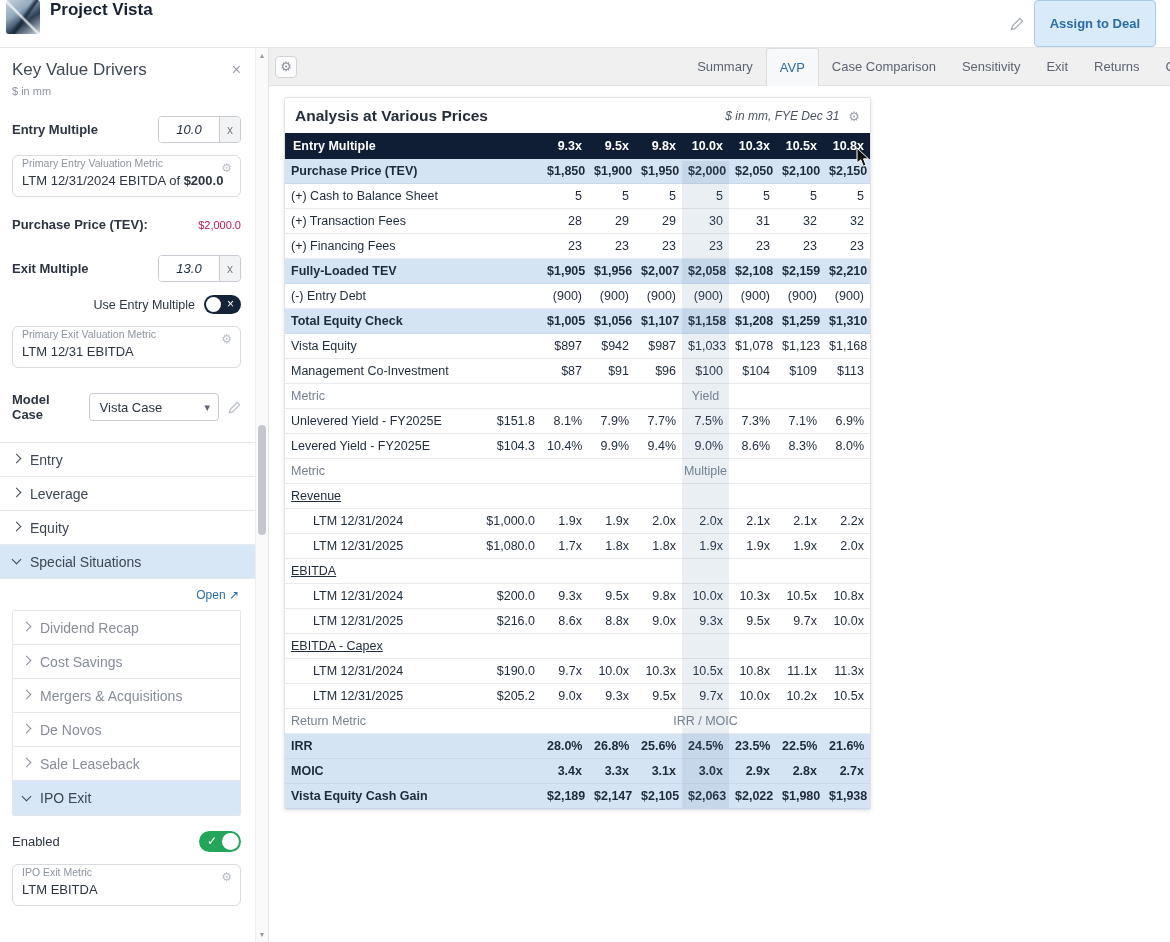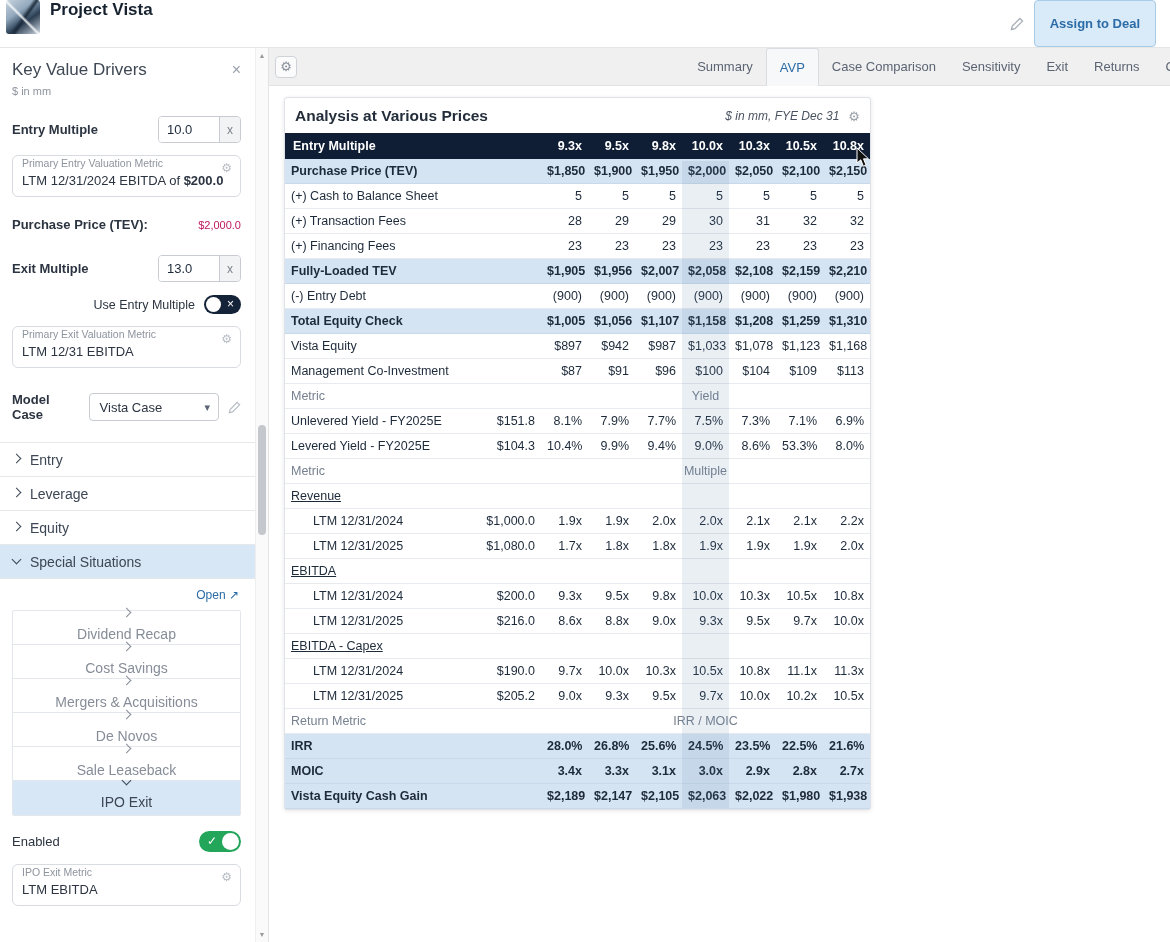--- a/index.html
+++ b/index.html
@@ -25,21 +25,21 @@
   
   .sidebar { width:255px; flex:0 0 255px; padding:12px 14px 0 12px; overflow:hidden; background:#fff; }
   .sb-title-row { display:flex; align-items:center; }
   .sb-title { font-size:17px; font-weight:500; color:#3e4754; }
   .sb-close { margin-left:auto; color:#9aa1aa; font-size:16px; line-height:1; cursor:pointer; }
   .sb-units { font-size:11px; color:#8d949e; margin-top:5px; }
 
   .field-row { display:flex; align-items:center; margin-top:19px; }
   .field-label { font-size:13px; font-weight:700; color:#2b3440; }
   .input-group { margin-left:auto; display:flex; border:1px solid #c8ccd2; border-radius:4px; overflow:hidden; height:27px; background:#fff; }
-  .input-group input { width:60px; border:none; outline:none; text-align:left; padding:0 8px; font-size:13px; color:#1d2a3a; font-family:inherit; }
+  .input-group input { width:60px; border:none; outline:none; text-align:center; padding:0 8px; font-size:13px; color:#1d2a3a; font-family:inherit;font-style:italic; }
   .input-suffix { width:21px; background:#f2f3f5; border-left:1px solid #c8ccd2; color:#7c828c; font-size:12px;
                   display:flex; align-items:center; justify-content:center; }
 
   .metric-card { border:1px solid #d8dce1; border-radius:6px; padding:1px 9px 8px; margin-top:12px; position:relative; background:#fff; }
   .metric-card .cap { font-size:10.5px; color:#8d949e; }
   .metric-card .gear { position:absolute; top:5px; right:8px; color:#b7bdc5; font-size:12px; cursor:pointer; }
   .metric-card .val { font-size:13px; color:#2b3440; margin-top:4px; }
   .metric-card .val b { font-weight:700; }
 
   .kv-row { display:flex; align-items:center; margin-top:20px; }
@@ -66,21 +66,21 @@
               border-top:1px solid #e6e9ec; font-size:14px; color:#3c4654; cursor:pointer; }
   .acc-item.expanded { background:#d8e7f5; }
   .chev { width:7px; height:7px; border-right:1.6px solid currentColor; border-bottom:1.6px solid currentColor;
           transform:rotate(-45deg); display:inline-block; flex:0 0 auto; margin-top:-2px; }
   .expanded > .chev { transform:rotate(45deg); margin-top:-4px; }
 
   .open-row { text-align:right; padding:9px 2px 8px; font-size:12px; }
   .open-link { color:#2c6ca6; cursor:pointer; }
 
   .subacc { border:1px solid #e3e6ea; border-radius:2px; background:#fff; }
-  .subacc .acc-item { border-top:none; border-bottom:1px solid #e3e6ea; color:#868d98; padding:0 10px;flex-direction:column; }
+  .subacc .acc-item { border-top:none; border-bottom:1px solid #e3e6ea; color:#868d98; padding:0 10px; }
   .subacc .acc-item:last-child { border-bottom:none; }
   .subacc .acc-item.expanded { color:#3c4654; background:#d8e7f5; }
 
   .enabled-row { display:flex; align-items:center; margin-top:15px; }
   .enabled-label { font-size:13px; color:#2b3440; }
   .enabled-row .toggle { margin-left:auto; }
 
   
   .sb-scroll { width:13px; flex:0 0 13px; background:#fafafa; border-left:1px solid #eeeeee; position:relative; }
   .sb-scroll .arrow { position:absolute; left:0; width:12px; text-align:center; color:#9a9a9a; font-size:7px; cursor:pointer; }
@@ -438,21 +438,21 @@
                   <td class="num">6.9%</td>
                 </tr>
                 <tr class="row-normal">
                   <td class="lbl">Levered Yield - FY2025E</td>
                   <td class="num metric">$104.3</td>
                   <td class="num">10.4%</td>
                   <td class="num">9.9%</td>
                   <td class="num">9.4%</td>
                   <td class="num">9.0%</td>
                   <td class="num">8.6%</td>
-                  <td class="num">53.3%</td>
+                  <td class="num">8.3%</td>
                   <td class="num">8.0%</td>
                 </tr>
                 <tr class="row-section">
                   <td class="lbl" colspan="2">Metric</td>
                   <td class="center" colspan="7">Multiple</td>
                 </tr>
                 <tr class="row-subhead">
                   <td class="lbl" colspan="9"><span>Revenue</span></td>
                 </tr>
                 <tr class="row-indent">

